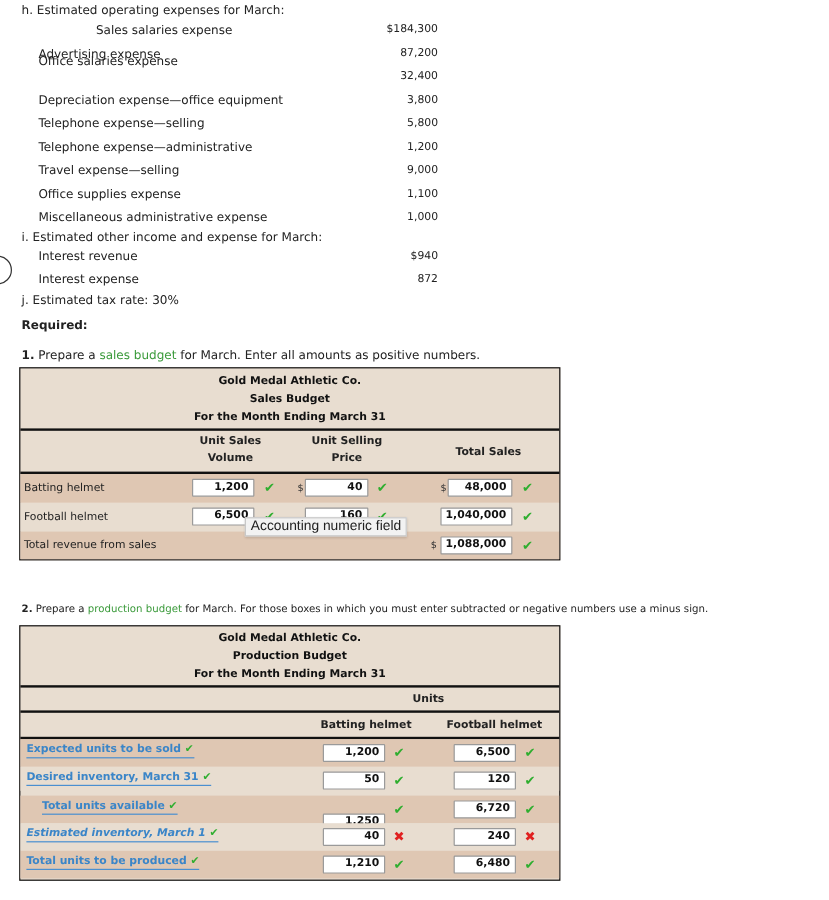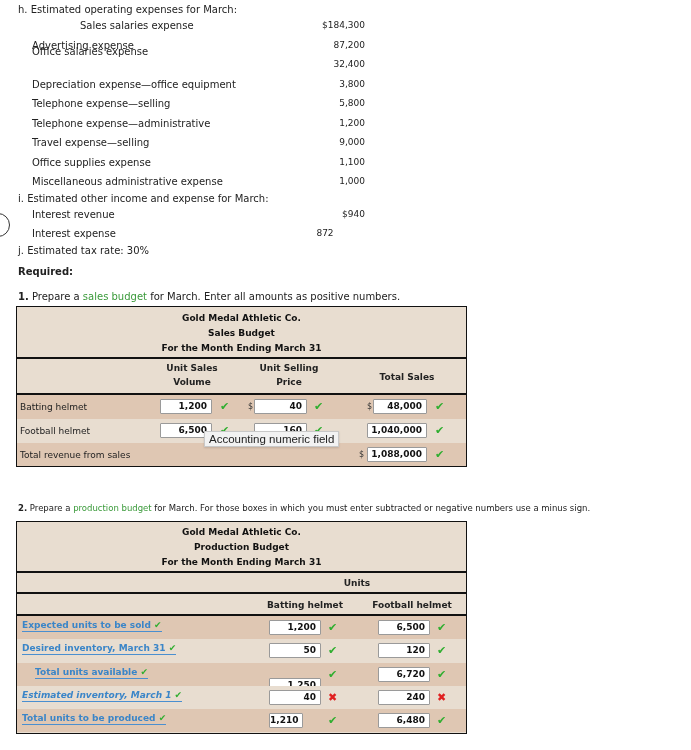--- a/index.html
+++ b/index.html
@@ -52,21 +52,21 @@
 <div class="amt" style="left:285px;top:137px;">9,000</div>
 <div class="line" style="left:32px;top:157px;">Office supplies expense</div>
 <div class="amt" style="left:285px;top:157px;">1,100</div>
 <div class="line" style="left:32px;top:176px;">Miscellaneous administrative expense</div>
 <div class="amt" style="left:285px;top:176px;">1,000</div>
 
 <div class="line" style="left:18px;top:193px;">i.  Estimated other income and expense for March:</div>
 <div class="line" style="left:32px;top:209px;">Interest revenue</div>
 <div class="amt" style="left:285px;top:209px;">$940</div>
 <div class="line" style="left:32px;top:228px;">Interest expense</div>
-<div class="amt" style="left:285px;top:228px;text-align:center;">872</div>
+<div class="amt" style="left:285px;top:228px;">872</div>
 <div class="line" style="left:18px;top:245px;">j.  Estimated tax rate: 30%</div>
 
 <div class="line bold" style="left:18px;top:266px;text-align:center;">Required:</div>
 
 <div class="line" style="left:18px;top:291px;">
   <span class="bold">1.</span><span> Prepare a </span><span class="green-link">sales budget</span><span> for March. Enter all amounts as positive numbers.</span>
 </div>
 
 <div class="tbl" style="left:16px;top:306px;width:451px;height:161px;">
   <div class="hdr" style="top:6px;">Gold Medal Athletic Co.</div>
@@ -152,18 +152,18 @@
   </div>
   <div class="row light" style="top:164px;height:23px;">
     <div class="plabel" style="top:4px;font-style:italic;"><span>Estimated inventory, March 1</span> <span class="ok">✔</span></div>
     <div class="input" style="left:252px;top:4px;width:52px;">40</div>
     <div class="xmark" style="left:311px;top:4px;">✖</div>
     <div class="input" style="left:361px;top:4px;width:52px;">240</div>
     <div class="xmark" style="left:420px;top:4px;">✖</div>
   </div>
   <div class="row dark" style="top:187px;height:23px;">
     <div class="plabel" style="top:4px;"><span>Total units to be produced</span> <span class="ok">✔</span></div>
-    <div class="input" style="left:252px;top:4px;width:34px;">1,210</div>
+    <div class="input" style="left:252px;top:4px;width:52px;">1,210</div>
     <div class="chk" style="left:311px;top:4px;">✔</div>
     <div class="input" style="left:361px;top:4px;width:52px;">6,480</div>
     <div class="chk" style="left:420px;top:4px;">✔</div>
   </div>
 </div>
 
 </body></html>

